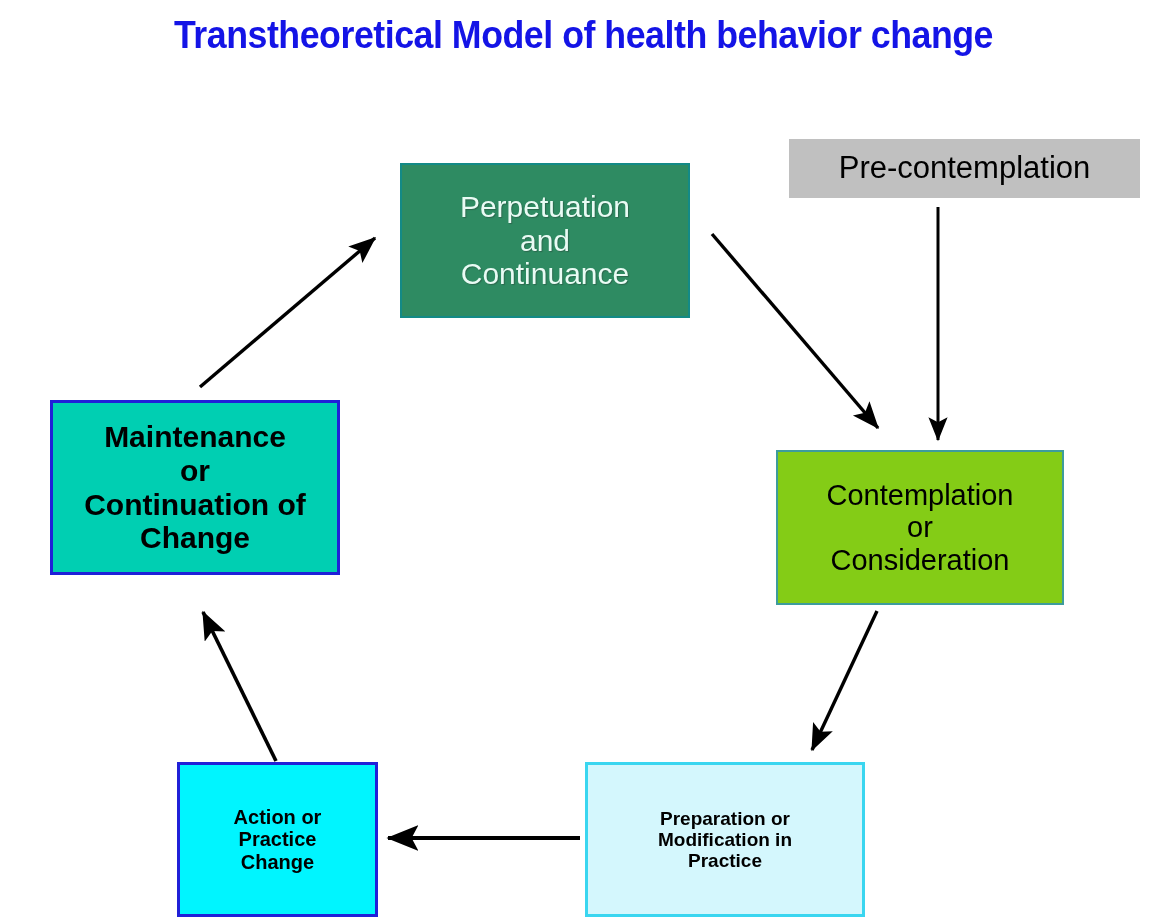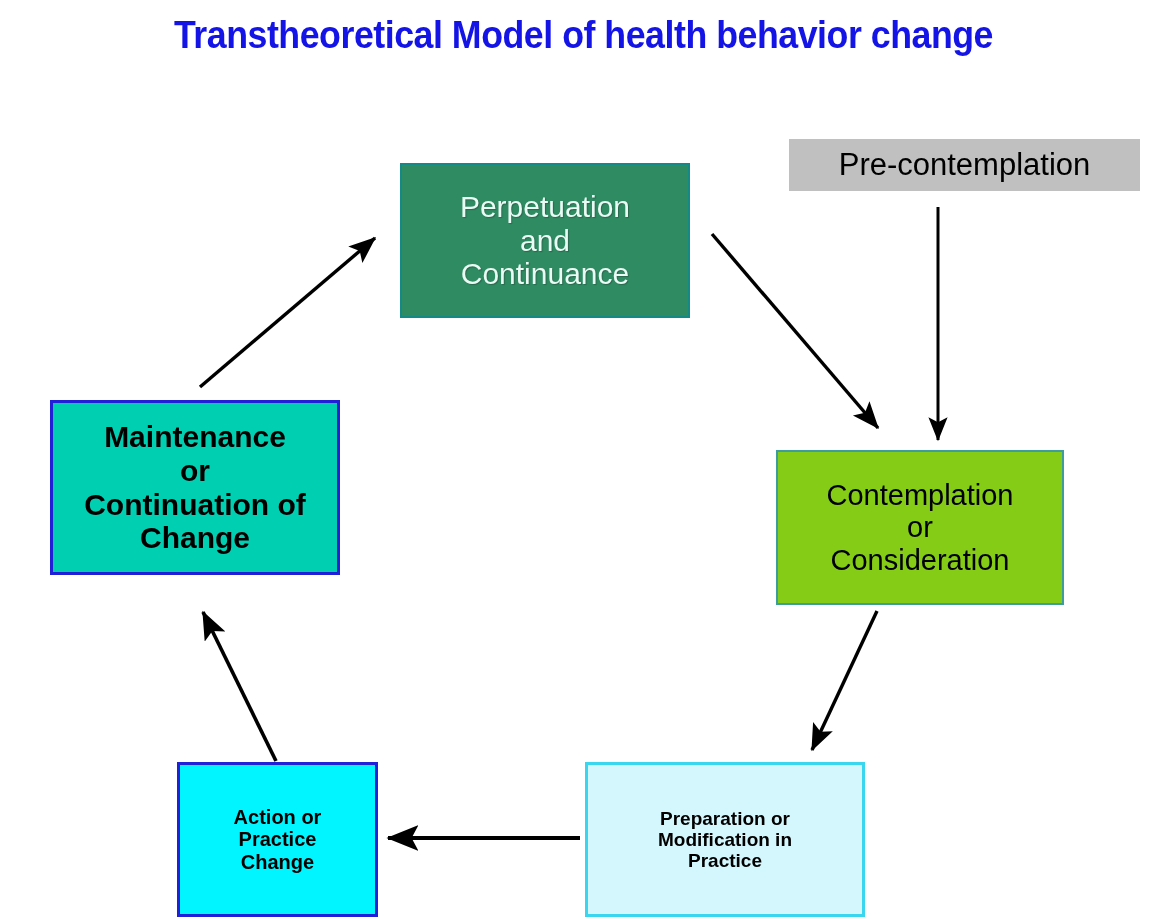--- a/index.html
+++ b/index.html
@@ -62,21 +62,21 @@
     border: 2px solid #138a86;
     color: #e9fbf4;
     font-size: 30px;
     font-weight: normal;
     text-shadow: 1px 1px 1px rgba(40,40,40,0.35);
   }
 
   
   #node-precontemplation {
     left: 789px;  top: 139px;
-    width: 351px; height: 52px;
+    width: 351px; height: 59px;
     background: #c0c0c0;
     border: 1px solid #c0c0c0;
     color: #000000;
     font-size: 31px;
     font-weight: normal;
   }
 
   
   #node-contemplation {
     left: 776px;  top: 450px;

